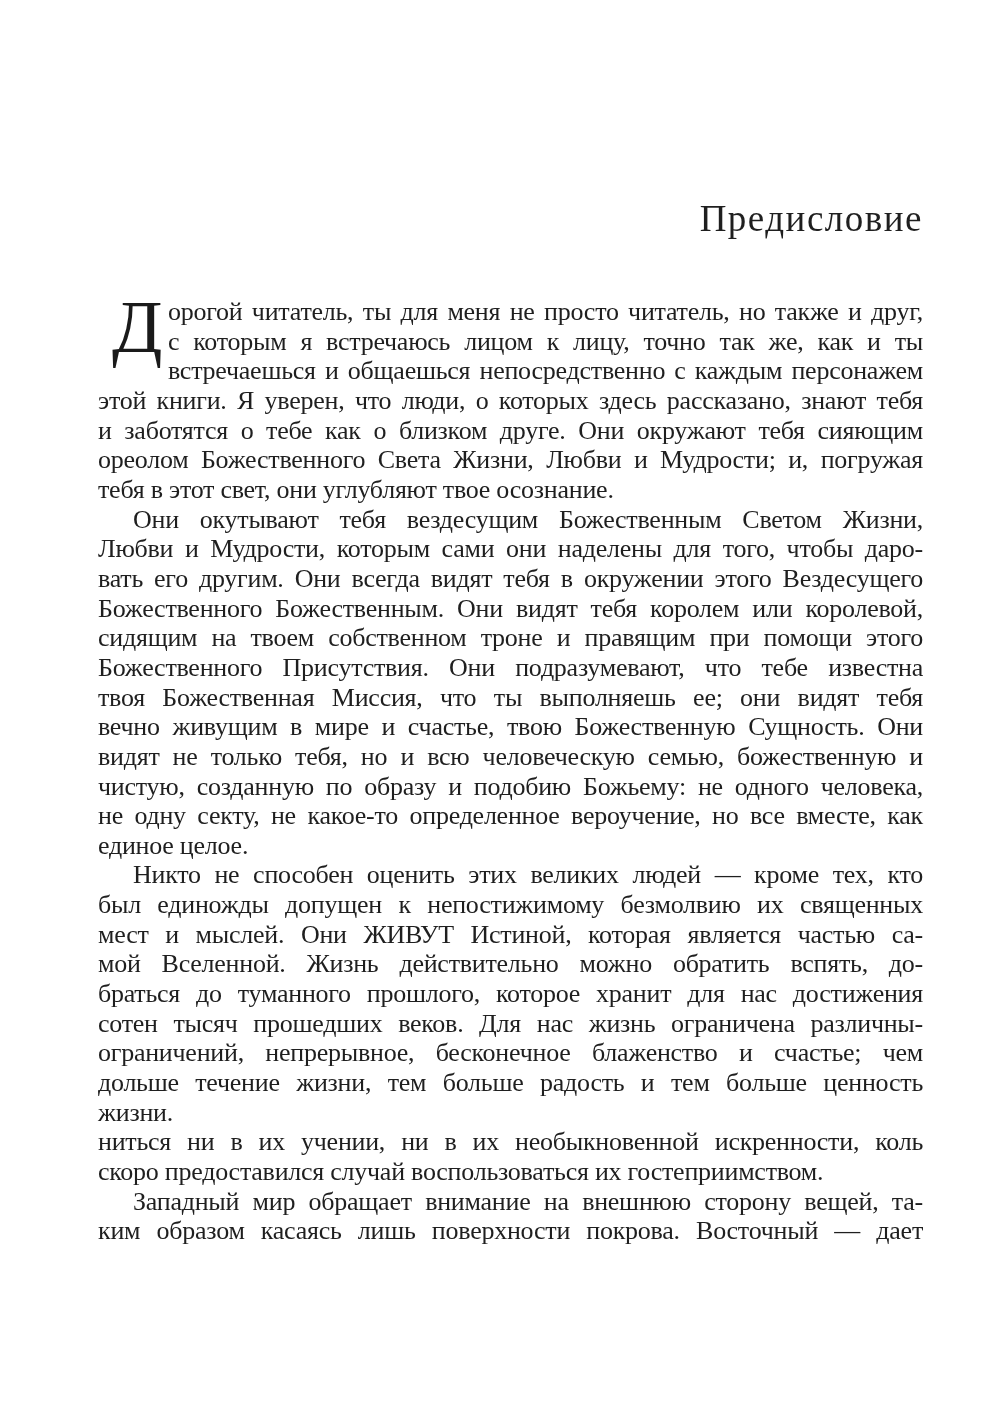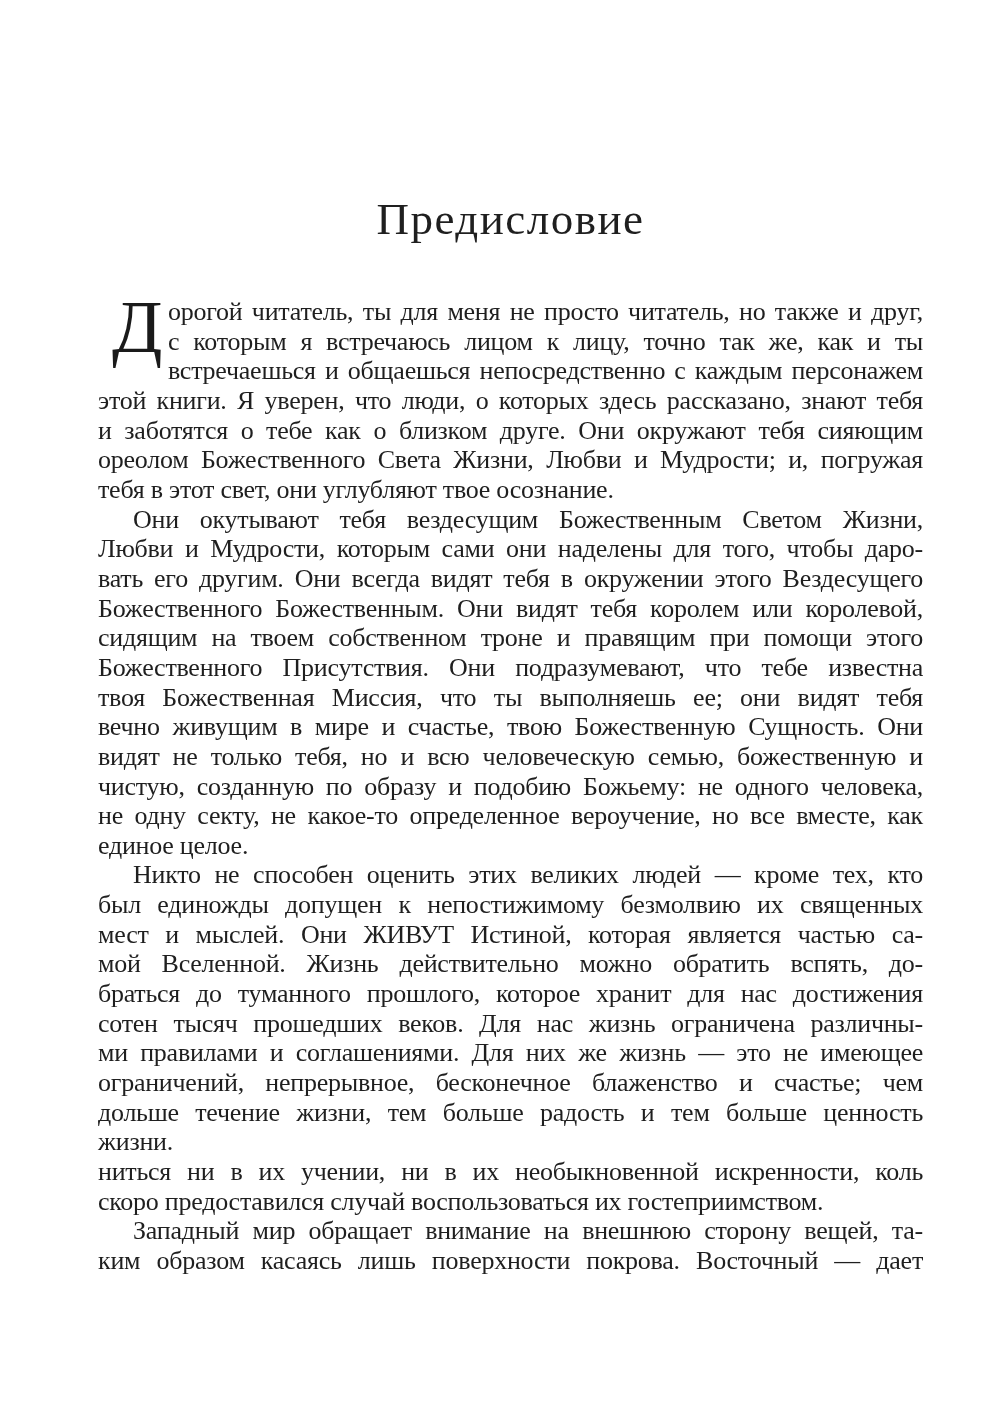--- a/index.html
+++ b/index.html
@@ -8,22 +8,22 @@
     width: 1000px;
     height: 1424px;
     background: #ffffff;
     color: #1f1f1f;
     font-family: "Liberation Serif", "DejaVu Serif", serif;
     overflow: hidden;
   }
   .title {
     margin: 196px 0 0 98px;
     width: 825px;
-    text-align: center;
-    font-size: 45px;
+    text-align: right;
+    font-size: 37px;
     line-height: 46px;
     letter-spacing: 1.5px;
     font-weight: 400;
   }
   .text-body {
     margin: 55px 0 0 98px;
     width: 825px;
     font-size: 26px;
     line-height: 29.65px;
     letter-spacing: -0.25px;
@@ -73,21 +73,20 @@
         <div class="line">не одну секту, не какое-то определенное вероучение, но все вместе, как</div>
         <div class="line end">единое целое.</div>
       </div>
       <div class="para">
         <div class="line indent">Никто не способен оценить этих великих людей — кроме тех, кто</div>
         <div class="line">был единожды допущен к непостижимому безмолвию их священных</div>
         <div class="line">мест и мыслей. Они ЖИВУТ Истиной, которая является частью са-</div>
         <div class="line">мой Вселенной. Жизнь действительно можно обратить вспять, до-</div>
         <div class="line">браться до туманного прошлого, которое хранит для нас достижения</div>
         <div class="line">сотен тысяч прошедших веков. Для нас жизнь ограничена различны-</div>
-        <div class="line">ми правилами и соглашениями. Для них же жизнь — это не имеющее</div>
         <div class="line">ограничений, непрерывное, бесконечное блаженство и счастье; чем</div>
         <div class="line">дольше течение жизни, тем больше радость и тем больше ценность</div>
         <div class="line end">жизни.</div>
       </div>
       <div class="para">
         <div class="line">ниться ни в их учении, ни в их необыкновенной искренности, коль</div>
         <div class="line end">скоро предоставился случай воспользоваться их гостеприимством.</div>
       </div>
       <div class="para">
         <div class="line indent">Западный мир обращает внимание на внешнюю сторону вещей, та-</div>

